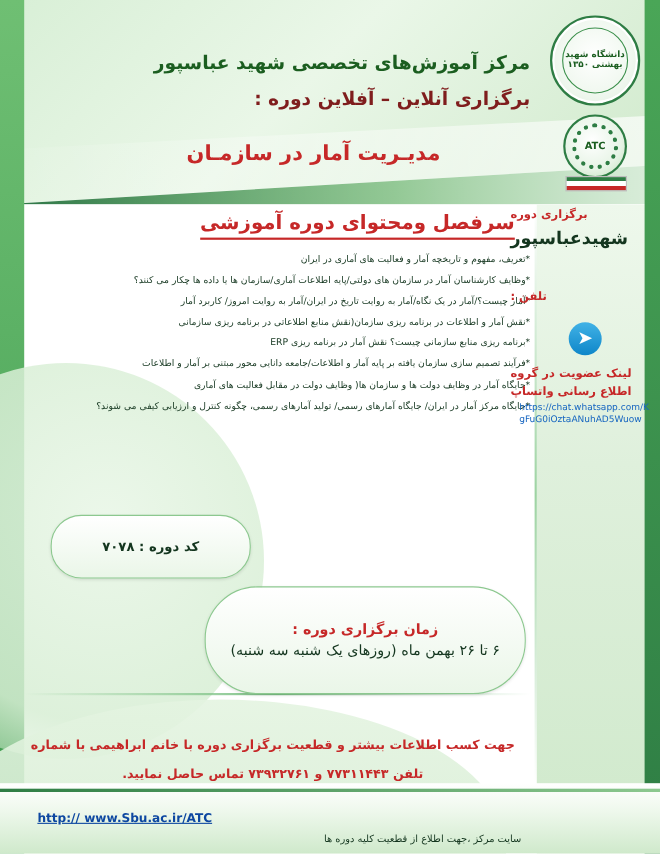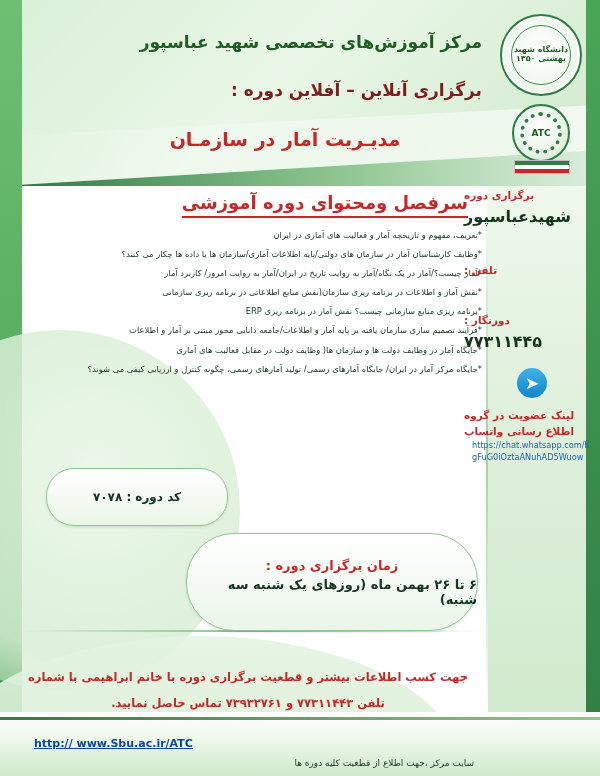--- a/index.html
+++ b/index.html
@@ -68,21 +68,21 @@
     background:linear-gradient(90deg,rgba(46,125,68,0),#7cc184,rgba(46,125,68,0));
   }
   .vline{
     position:absolute;right:112px;top:186px;width:2px;height:528px;
     background:linear-gradient(180deg,rgba(46,125,68,0),#9dd3a2,rgba(46,125,68,0));
   }
 
   
   .header{position:absolute;left:0;top:0;width:600px;height:186px;}
   .h-title1{
-    position:absolute;right:118px;top:32px;width:400px;
+    position:absolute;right:118px;top:48px;width:400px;
     text-align:right;
     color:#1b5e20;font-size:17px;font-weight:bold;
     direction:rtl;
   }
   .h-title2{
     position:absolute;right:118px;top:80px;width:400px;
     text-align:right;
     color:#7f1d1d;font-size:17px;font-weight:bold;
     direction:rtl;
   }
@@ -162,21 +162,21 @@
   .bubble-date{
     position:absolute;right:10px;top:355px;width:290px;height:96px;
     background:linear-gradient(180deg,#ffffff,#eaf6e8);
     border:1px solid #8cc88f;
     border-radius:48px;
     box-shadow:0 1px 3px rgba(0,0,0,.12);
     display:flex;flex-direction:column;align-items:center;justify-content:center;
     gap:4px;
   }
   .bubble-date .l1{color:#c62828;font-size:13px;font-weight:bold;}
-  .bubble-date .l2{color:#14361f;font-size:13px;font-weight:bold;}
+  .bubble-date .l2{color:#14361f;font-size:13px;font-weight:normal;}
 
   
   .contact1{
     position:absolute;right:20px;top:492px;width:440px;
     text-align:center;color:#c62828;font-size:11.5px;font-weight:bold;
   }
   .contact2{
     position:absolute;right:20px;top:518px;width:440px;
     text-align:center;color:#c62828;font-size:11.5px;font-weight:bold;
   }
@@ -266,24 +266,20 @@
   </div>
 
   <div class="side">
     <div class="blk">
       <div class="lbl">برگزاری دوره</div>
       <div class="val">شهیدعباسپور</div>
     </div>
     <div class="blk" style="margin-top:34px;">
       <div class="lbl">تلفن :</div>
     </div>
-    <div class="blk" style="margin-top:34px;">
-      <div class="lbl">دورنگار :</div>
-      <div class="val">۷۷۳۱۱۴۴۵</div>
-    </div>
 
     <div class="tg">➤</div>
 
     <div class="blk" style="margin-top:10px;">
       <div class="lbl">لینک عضویت در گروه اطلاع رسانی واتساپ</div>
       <a class="link" href="#">https://chat.whatsapp.com/KgFuG0iOztaANuhAD5Wuow</a>
     </div>
   </div>
 
   <a class="footer-url" href="#">http:// www.Sbu.ac.ir/ATC</a>

